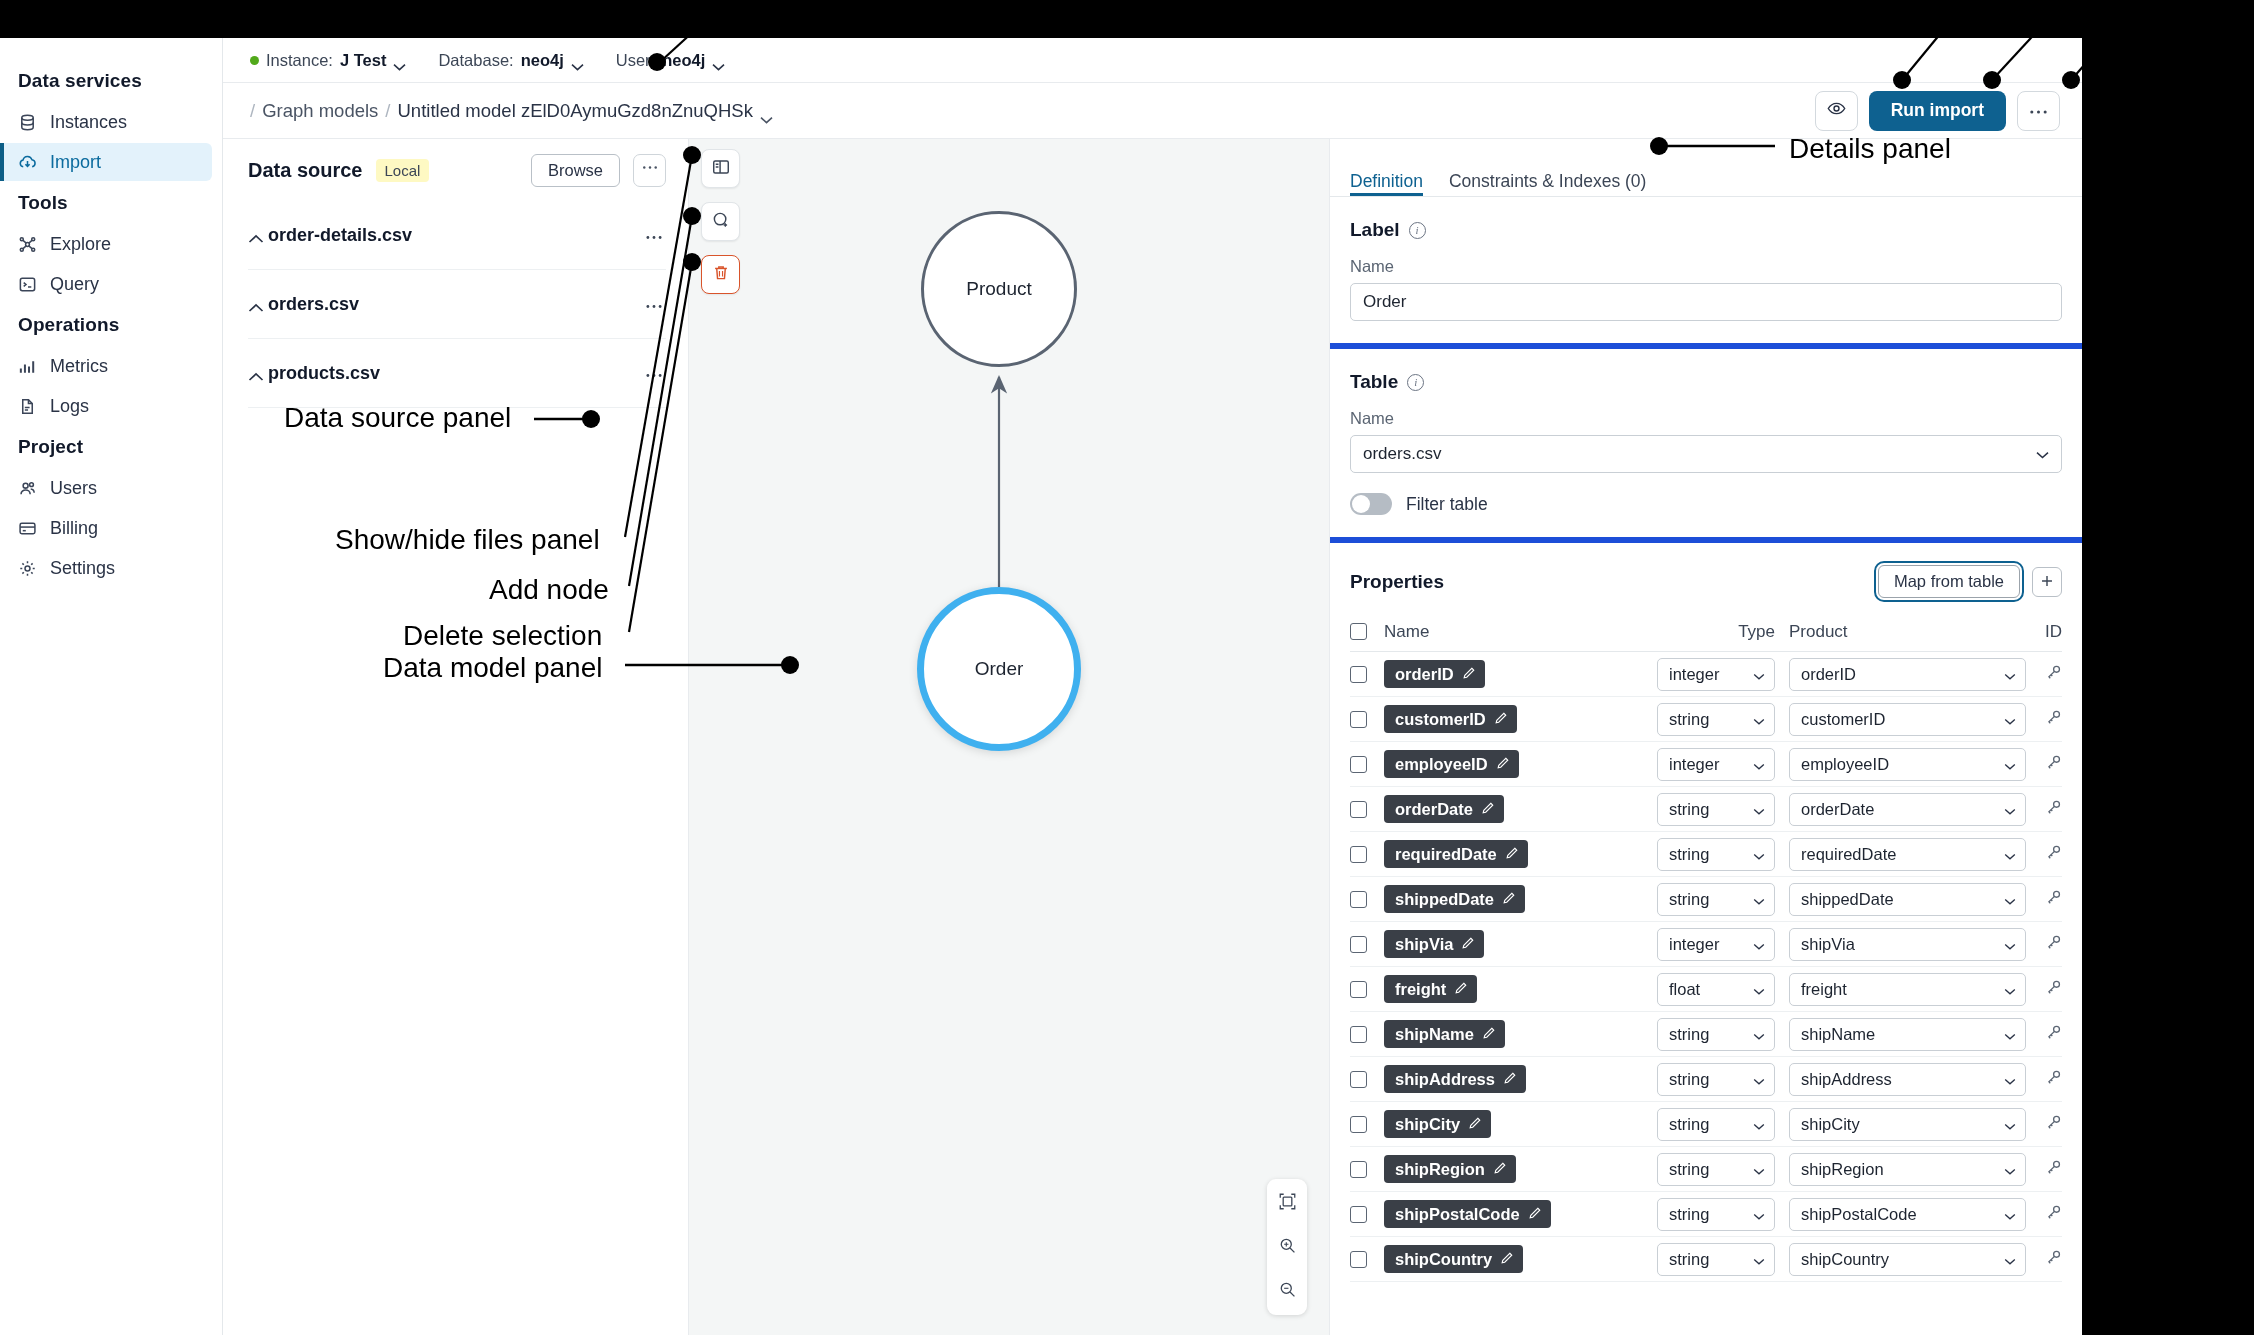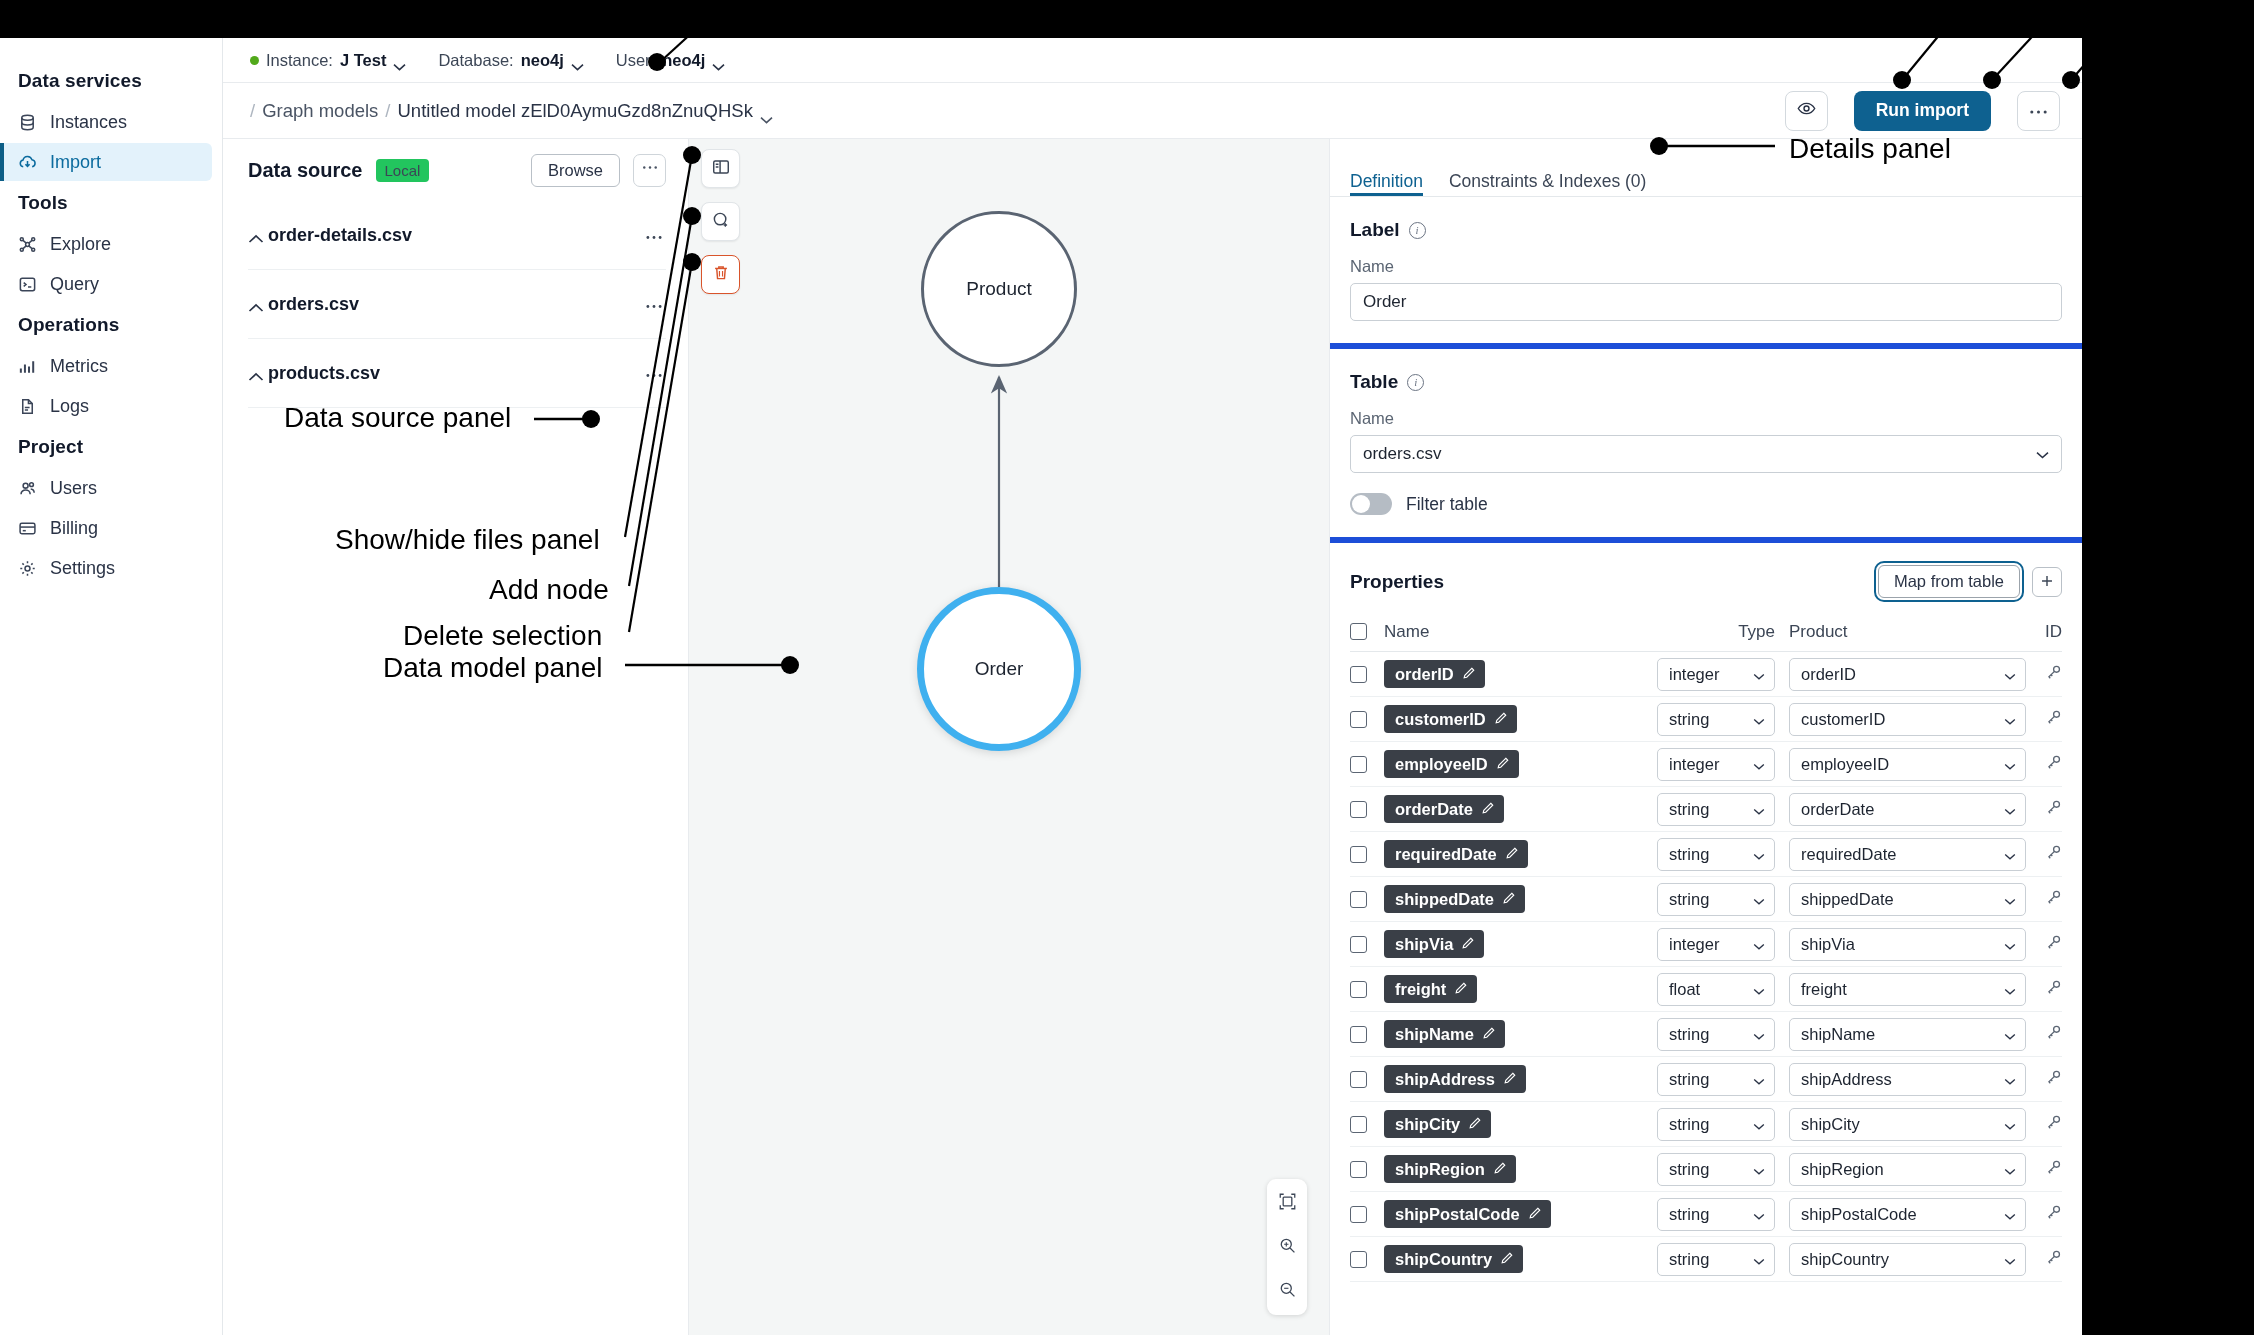--- a/index.html
+++ b/index.html
@@ -74,21 +74,21 @@
   #crumbbar {
     height: 56px; flex: 0 0 56px;
     display: flex; align-items: center;
     border-bottom: 1px solid #e8ebee;
     padding: 0 22px 0 27px;
     justify-content: space-between;
   }
   #crumbs { display:flex; align-items:center; gap:7px; font-size:18.5px; color:#4a5464; }
   #crumbs .sep { color:#aeb6c0; }
   #crumbs .cur { color:#2a3346; }
-  #crumb-actions { display:flex; gap:26px; }
+  #crumb-actions { display:flex; gap:11px; }
   .icon-btn {
     width: 43px; height: 40px; border: 1px solid #d3d9de; border-radius: 8px;
     background:#fff; display:flex; align-items:center; justify-content:center; cursor:pointer;
   }
   #run-import-btn {
     height: 40px; padding: 0 22px; border-radius: 8px; border: none;
     background: #0e6190; color: #fff; font-size: 17.5px; font-weight: bold;
     font-family: "Liberation Sans", sans-serif; cursor: pointer;
     display:flex; align-items:center;
   }
@@ -99,21 +99,21 @@
   
   #datasource {
     width: 466px; flex: 0 0 466px;
     border-right: 1px solid #e8ebee;
     background: #fff;
     padding: 0 22px 0 25px;
   }
   #ds-head { display:flex; align-items:center; height: 62px; gap: 13px; }
   #ds-title { font-size: 20px; font-weight: bold; color:#11192a; }
   #ds-badge {
-    font-size: 15px; color: #3c4656; background: #22c55e;
+    font-size: 15px; color: #3c4656; background: #fef9c3;
     border-radius: 4px; padding: 3px 9px;
   }
   #ds-head-spacer { flex: 1; }
   #browse-btn {
     height: 33px; padding: 0 16px; border: 1px solid #b9c0c7; border-radius: 6px;
     background:#fff; font-size:16.5px; color:#2a3346; cursor:pointer;
     font-family:"Liberation Sans", sans-serif;
   }
   .round-dots {
     width: 33px; height: 33px; border: 1px solid #cfd5da; border-radius: 7px;

